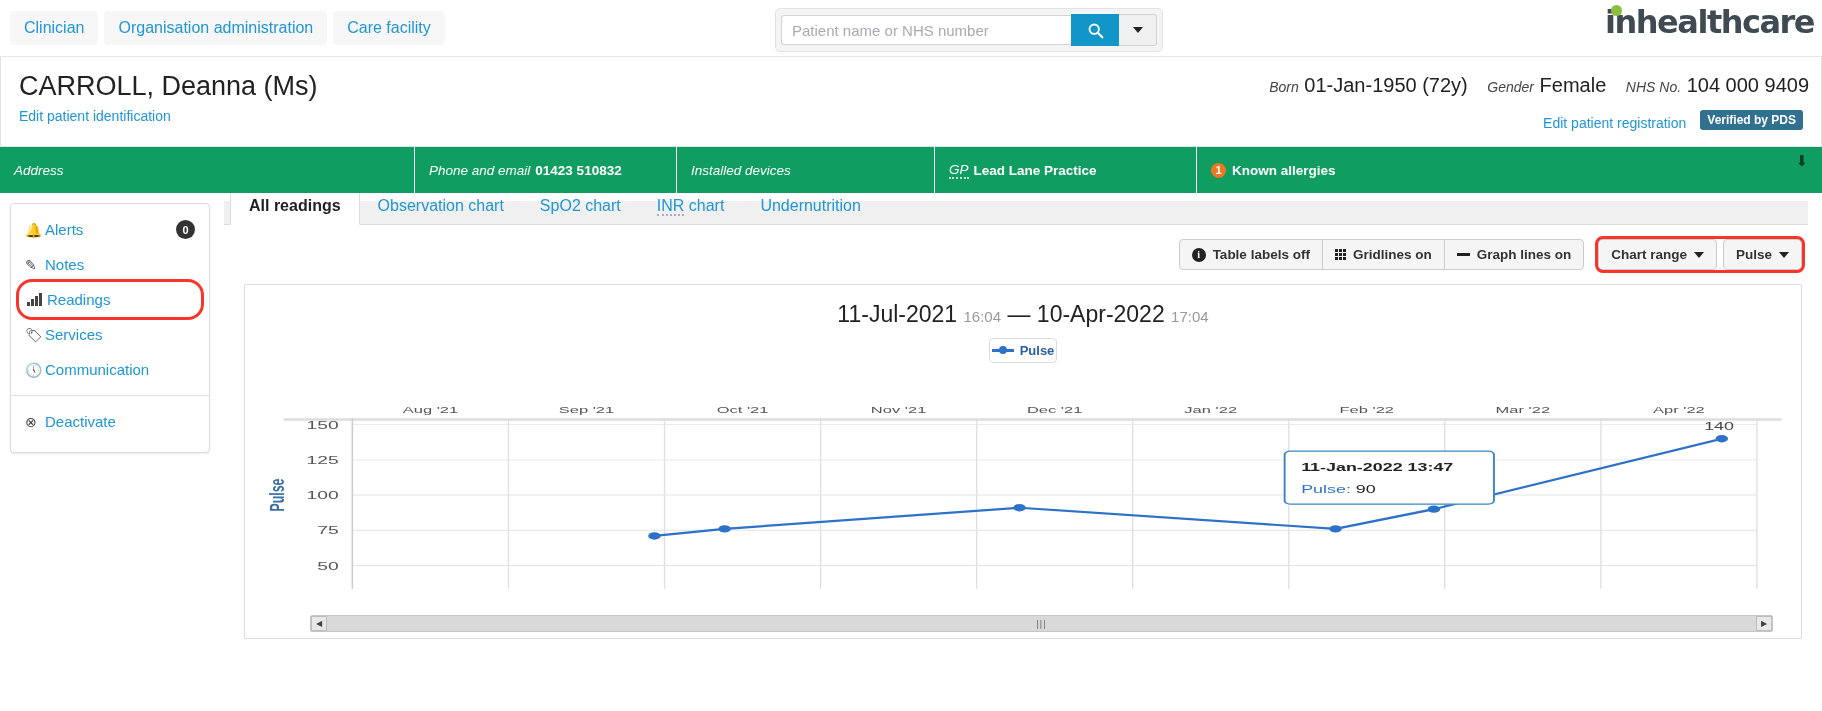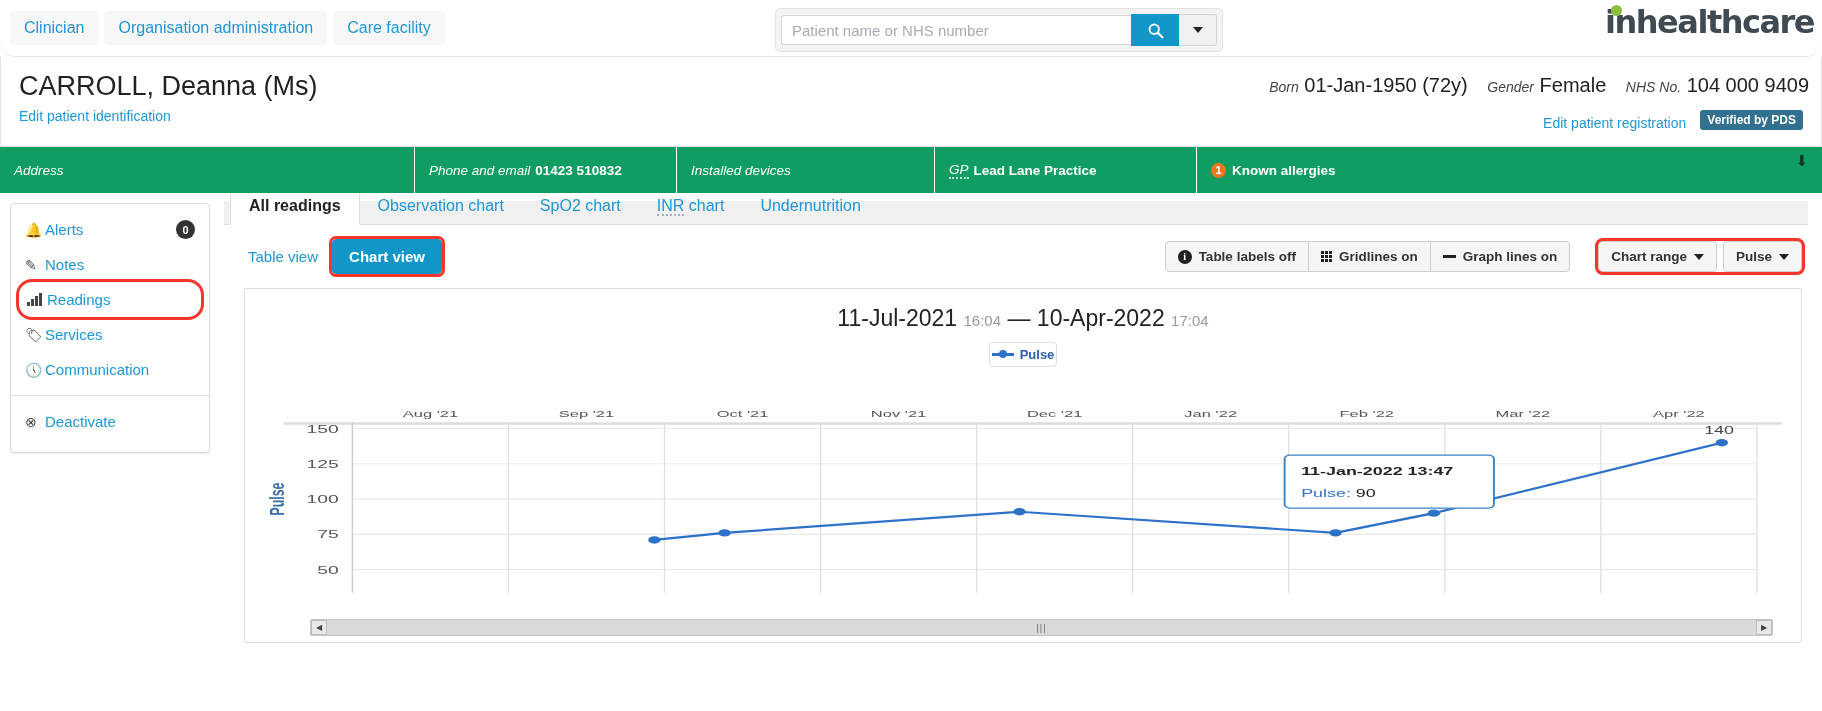--- a/index.html
+++ b/index.html
@@ -10,35 +10,34 @@
     background:#ffffff;
     color:#333;
     overflow:hidden;
   }
 
   
   .topbar {
     height:57px; background:#fff; position:relative;
     display:flex; align-items:center;
     border-bottom:1px solid #e6e6e6;
-    border-radius:15px;
   }
   .navtabs { display:flex; gap:6px; margin-left:10px; }
   .navtab {
     background:#f7f7f7; color:#2196d4;
     font-size:16px; padding:8px 14px; border-radius:4px;
     cursor:pointer; white-space:nowrap;
   }
   .searchwrap {
     position:absolute; left:775px; top:8px;
     background:#f4f4f4; border:1px solid #e2e2e2; border-radius:5px;
     padding:5px; display:flex; align-items:center;
   }
   .searchinput {
-    width:350px; height:30px; border:1px solid #d4d4d4; border-right:none;
+    width:290px; height:30px; border:1px solid #d4d4d4; border-right:none;
     border-radius:3px 0 0 3px; padding:0 10px; font-size:15px;
     color:#0f766e; outline:none; background:#fff;
   }
   .searchinput::placeholder { color:#a9a9b3; }
   .searchbtn {
     width:48px; height:32px; background:#1296c8; border:none;
     color:#fff; cursor:pointer; display:flex; align-items:center; justify-content:center;
   }
   .searchcaret {
     width:38px; height:32px; background:#f0f0f0; border:1px solid #d4d4d4;
@@ -129,21 +128,21 @@
   }
   .toolbar-right { margin-left:auto; display:flex; align-items:center; gap:14px; }
   .btngroup { display:flex; }
   .gbtn {
     background:#f5f5f5; border:1px solid #ccc; font-size:13.5px; font-weight:bold;
     padding:7px 12px; cursor:pointer; color:#333; display:flex; align-items:center; gap:7px;
     margin-left:-1px;
   }
   .gbtn:first-child { border-radius:4px 0 0 4px; margin-left:0;}
   .gbtn:last-child { border-radius:0 4px 4px 0; }
-  .ddgroup { display:flex;margin-left:14px; }
+  .ddgroup { display:flex; }
   .ddbtn {
     background:#f5f5f5; border:1px solid #ccc; font-size:13.5px; font-weight:bold;
     padding:7px 12px; cursor:pointer; color:#333; display:flex; align-items:center; gap:7px;
     border-radius:4px; margin-left:6px;
   }
   .icon-info { width:14px;height:14px;border-radius:50%;background:#222;color:#fff;
                font-size:10px;font-weight:bold;display:flex;align-items:center;justify-content:center;
                font-family:"Liberation Serif", serif;}
   .icon-grid { display:grid; grid-template-columns:repeat(3,3px); gap:1px; }
   .icon-grid span { width:3px;height:3px;background:#222; display:block;}
@@ -292,24 +291,20 @@
       <div class="tab active">All readings</div>
       <div class="tab">Observation chart</div>
       <div class="tab">SpO2 chart</div>
       <div class="tab">
         <span class="dotted-u">INR</span> chart
       </div>
       <div class="tab">Undernutrition</div>
     </div>
 
     <div class="toolbar">
-      <div class="viewbtns">
-        <span class="linkbtn">Table view</span>
-        <span class="btn-primary hl-red">Chart view</span>
-      </div>
 
       <div class="toolbar-right">
         <div class="btngroup">
           <div class="gbtn">
             <span class="icon-info">i</span>
             <span>Table labels off</span>
           </div>
           <div class="gbtn">
             <span class="icon-grid">
               <span></span>

